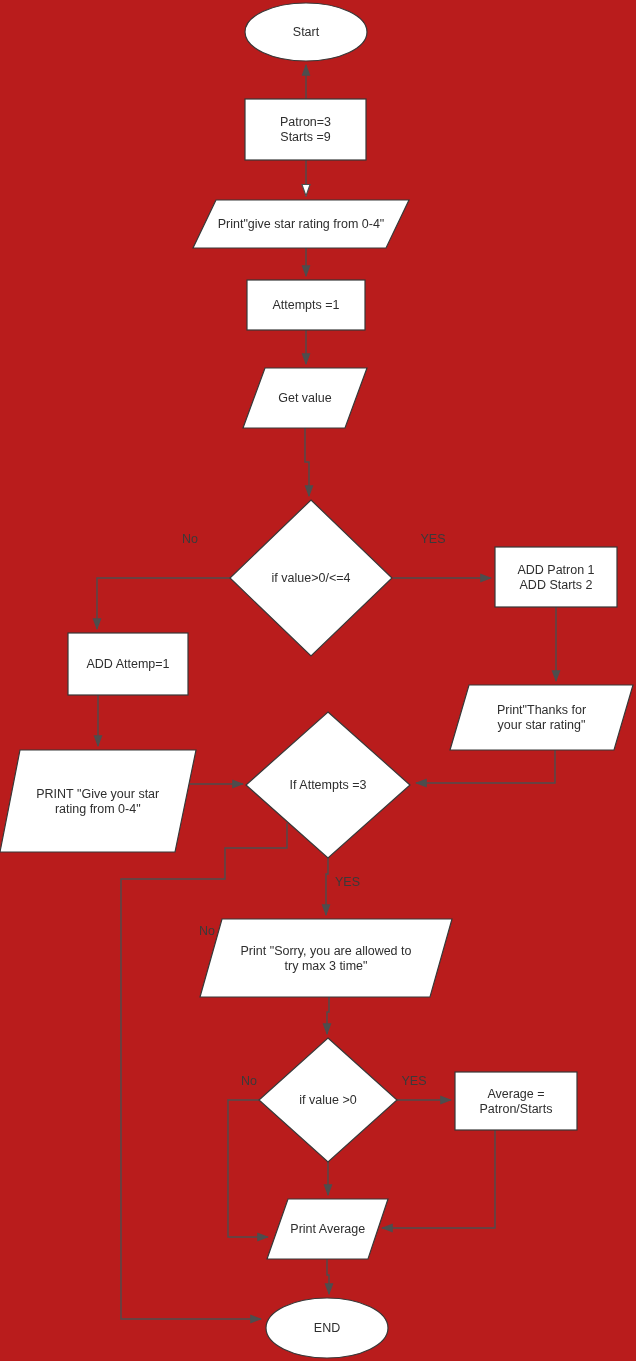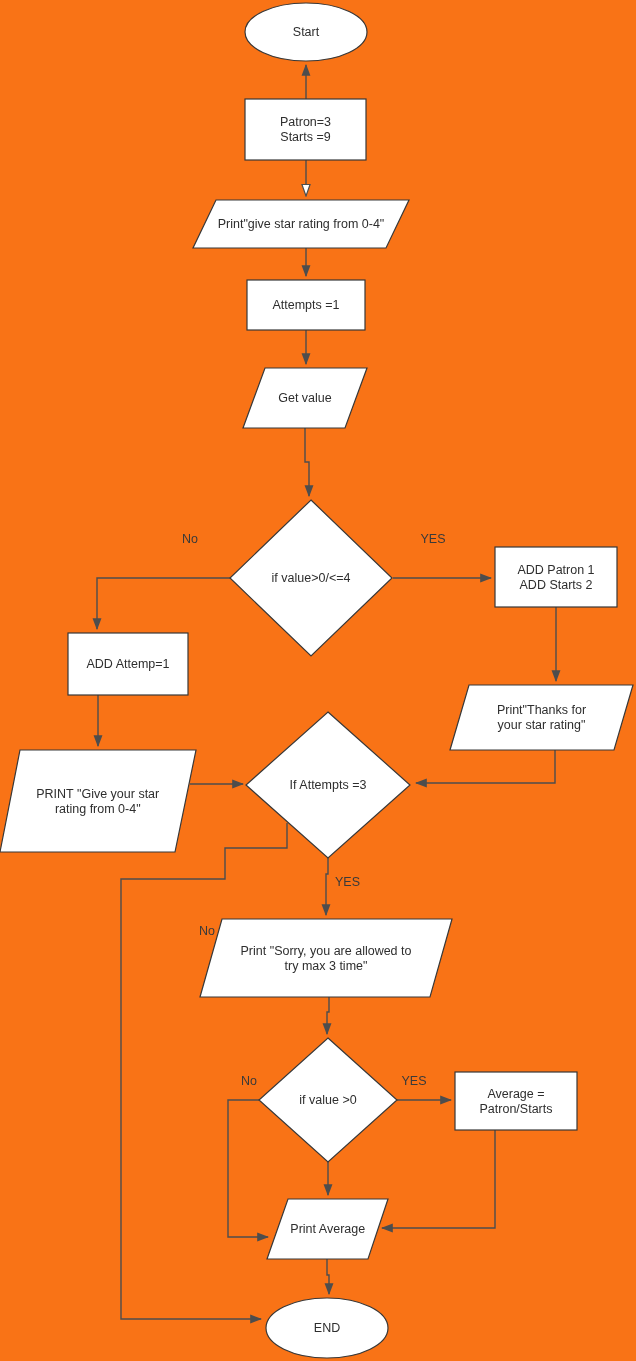--- a/index.html
+++ b/index.html
@@ -1,16 +1,16 @@
 <!DOCTYPE html>
 <html><head>
 <meta charset="utf-8">
 <style>
   html, body { margin: 0; padding: 0; background: #ffffff; }
-  .stage { position: relative; width: 636px; height: 1361px; background: #f97316; overflow: hidden; }
+  .stage { position: relative; width: 636px; height: 1361px; background: #b91c1c; overflow: hidden; }
   svg text {
     font-family: "Liberation Sans", "DejaVu Sans", sans-serif;
     fill: #2e2e2e;
   }
   .node-text { font-size: 12.5px; }
   .edge-label { font-size: 12.5px; fill: #3a3a3a; }
   .node-shape { fill: #ffffff; }
 </style>
 </head>
 <body>

